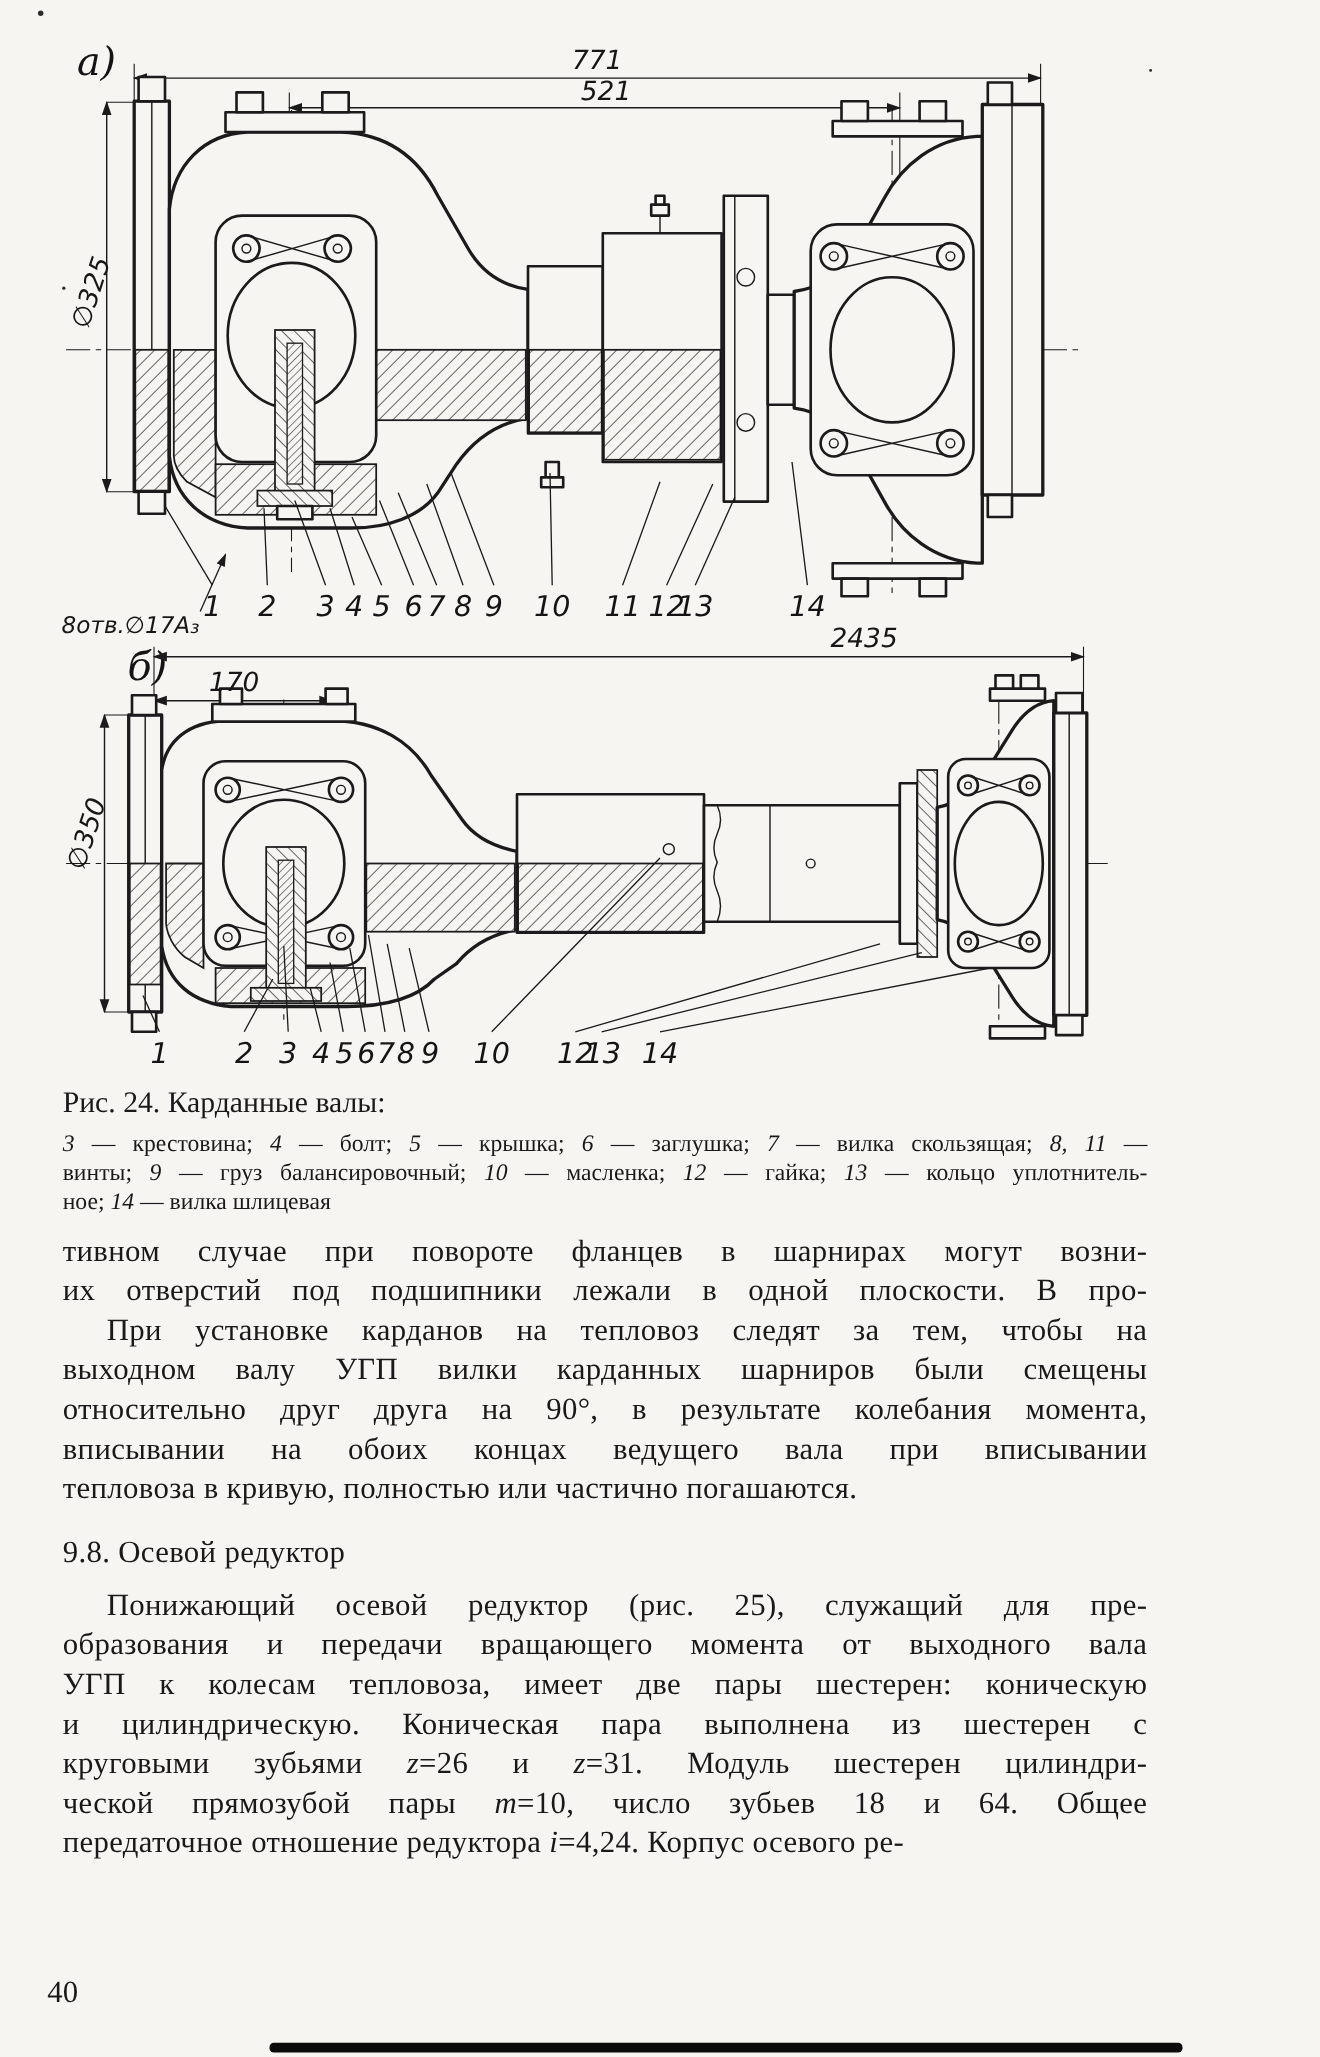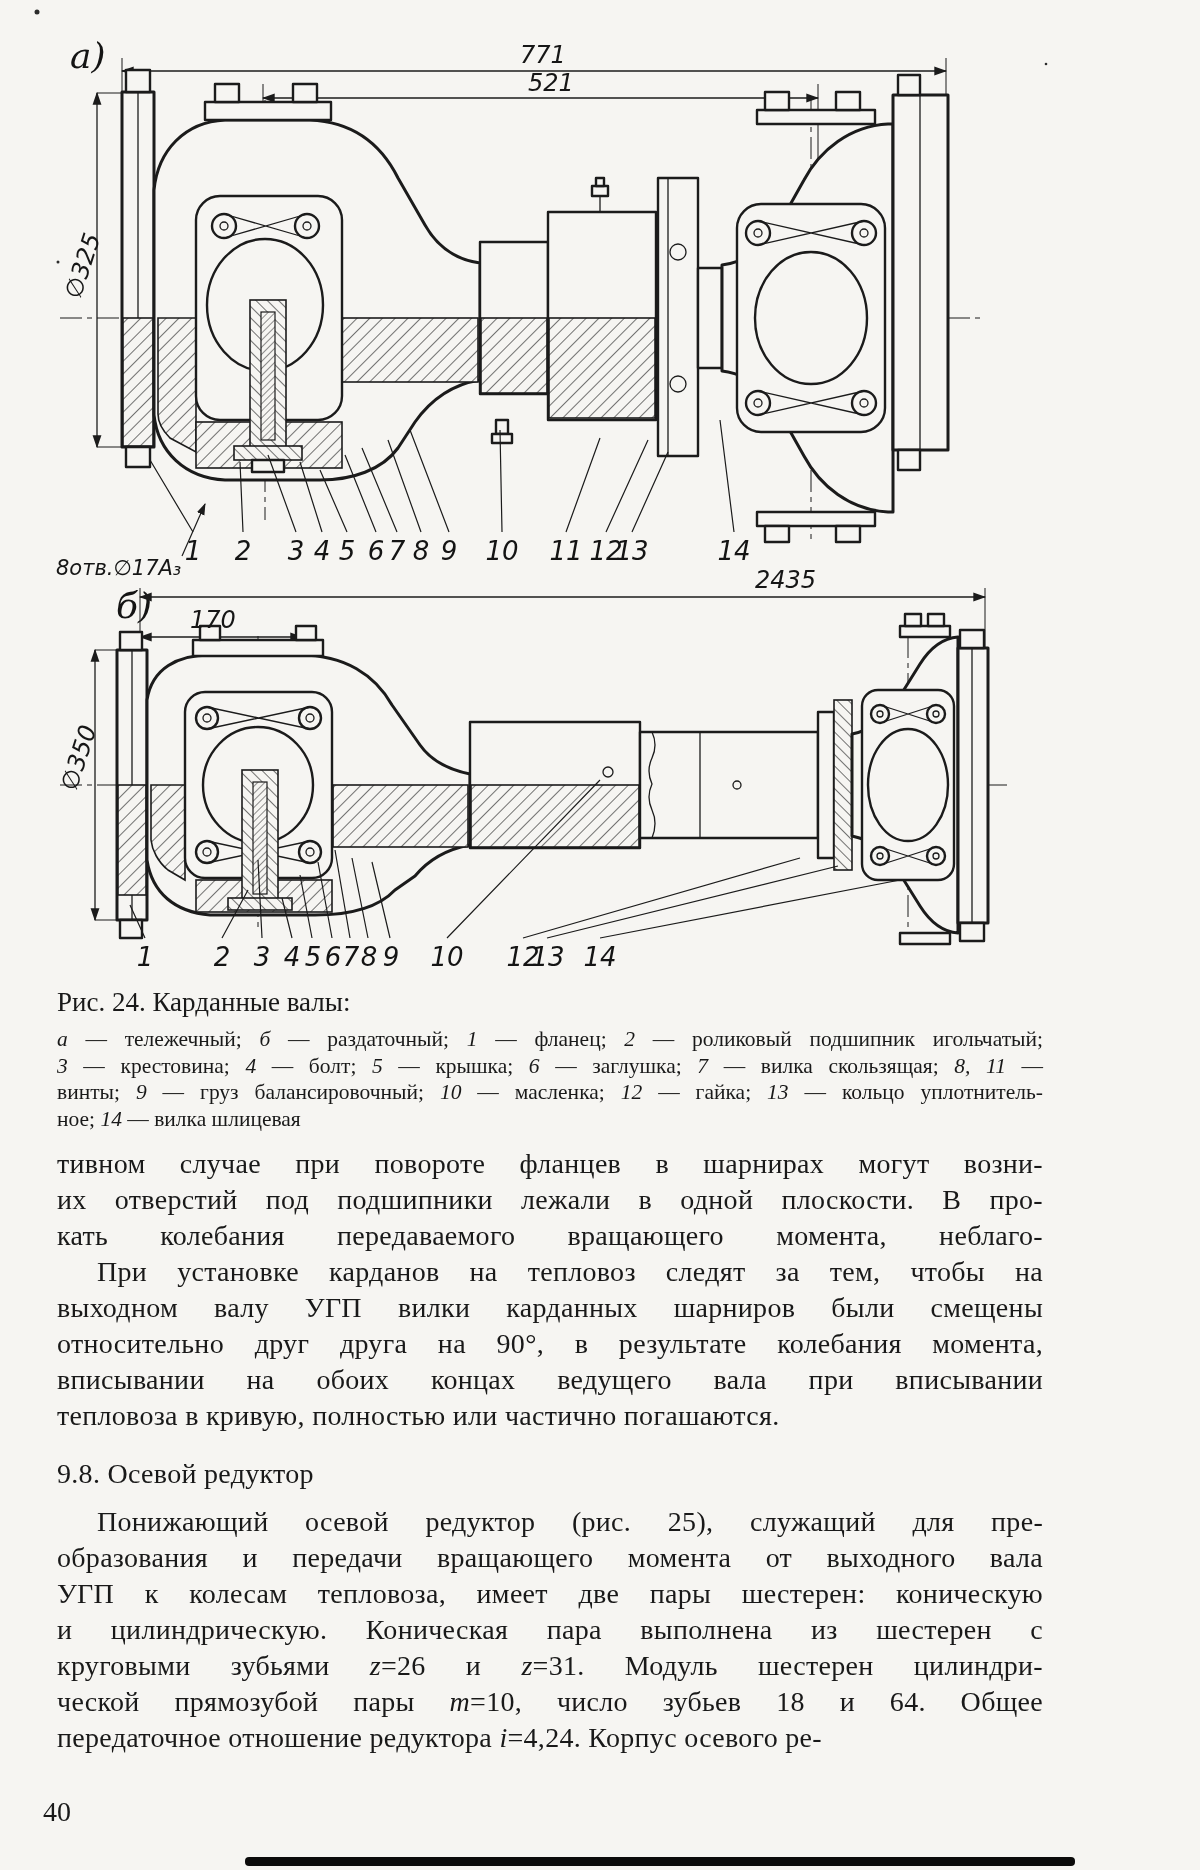--- a/index.html
+++ b/index.html
@@ -278,29 +278,27 @@
       <text class="callout" x="523" y="966">12</text>
       <text class="callout" x="548" y="966">13</text>
       <text class="callout" x="600" y="966">14</text>
     </g>
   </g>
 </svg>
 
 <div class="textcol">
   <div class="cap-title">Рис. 24. Карданные валы:</div>
   <div class="legend">
-      <div class="tline"><i>а</i> — тележечный; <i>б</i> — раздаточный; <i>1</i> — фланец; <i>2</i> — роликовый подшипник игольчатый;</div>
       <div class="tline"><i>3</i> — крестовина; <i>4</i> — болт; <i>5</i> — крышка; <i>6</i> — заглушка; <i>7</i> — вилка скользящая; <i>8, 11</i> —</div>
       <div class="tline">винты; <i>9</i> — груз балансировочный; <i>10</i> — масленка; <i>12</i> — гайка; <i>13</i> — кольцо уплотнитель-</div>
       <div class="tline tline-last">ное; <i>14</i> — вилка шлицевая</div>
     </div>
   <div class="para para-first">
       <div class="tline">тивном случае при повороте фланцев в шарнирах могут возни-</div>
       <div class="tline">их отверстий под подшипники лежали в одной плоскости. В про-</div>
-      <div class="tline">кать колебания передаваемого вращающего момента, неблаго-</div>
     </div>
   <div class="para">
       <div class="tline tindent">При установке карданов на тепловоз следят за тем, чтобы на</div>
       <div class="tline">выходном валу УГП вилки карданных шарниров были смещены</div>
       <div class="tline">относительно друг друга на 90°, в результате колебания момента,</div>
       <div class="tline">вписывании на обоих концах ведущего вала при вписывании</div>
       <div class="tline tline-last">тепловоза в кривую, полностью или частично погашаются.</div>
     </div>
   <div class="heading">9.8. Осевой редуктор</div>
   <div class="para">

